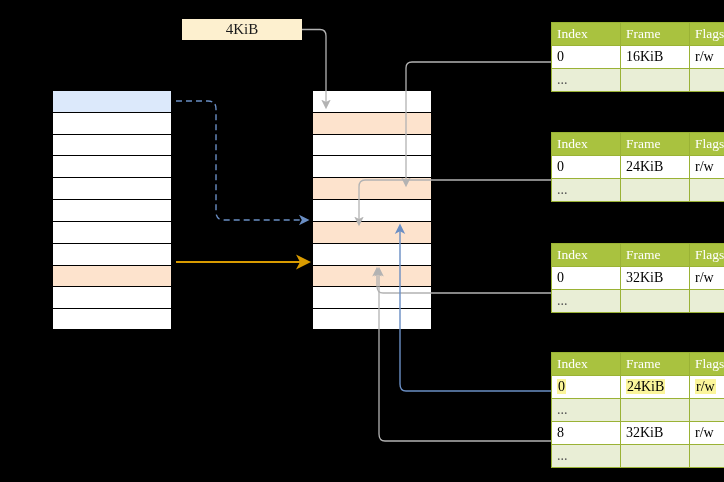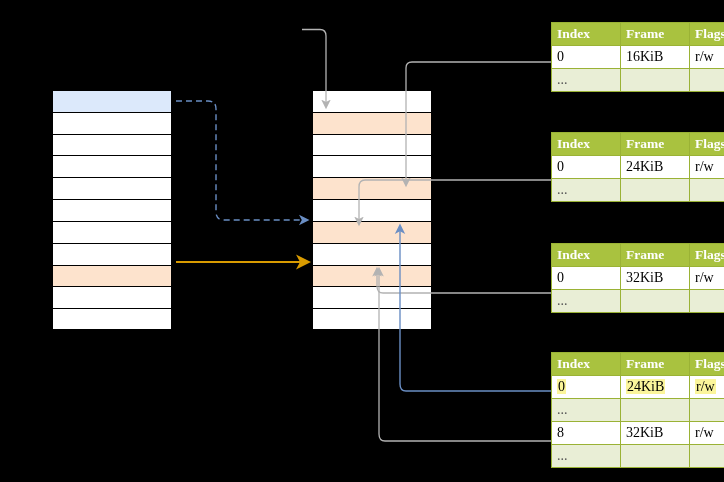--- a/index.html
+++ b/index.html
@@ -16,40 +16,41 @@
   .col{position:absolute;box-sizing:border-box;}
   .cell{box-sizing:border-box;background:#ffffff;border:1px solid #000;
         border-bottom:none;height:21.82px;}
   .cell:last-child{border-bottom:1px solid #000;}
   .cell.blue{background:#dce9fb;}
   .cell.orange{background:#fde3cd;}
 
   
   .ptable{position:absolute;border-collapse:collapse;
           table-layout:fixed;font-size:13px;background:#fff;}
-  .ptable th{background:#a9c23f;color:#ffffff;font-weight:bold;
+  .ptable th{background:#a9c23f;color:#ffffff;font-weight:normal;
              border:1px solid #9ab235;text-align:left;
              padding:1px 5px;font-size:13.5px;height:20px;}
   .ptable td{border:1px solid #9ab235;background:#ffffff;
              padding:1px 5px;height:20px;color:#000;font-size:14px;
              overflow:hidden;white-space:nowrap;}
   .ptable tr.ellipsis td{background:#e9eed6;color:#555;}
   .ptable td .hl{background:#fbf59b;padding:0 1px;}
   .c-index{width:58px;}
   .c-frame{width:58px;}
   .c-flags{width:42px;}
 
   svg.wires{position:absolute;left:0;top:0;width:724px;height:482px;
             pointer-events:none;}
 </style>
 </head>
 <body>
 
 <div class="stage">
 
+  <div class="label-box" style="left:182px;top:19px;width:120px;height:21px;">4KiB</div>
 
   <div class="col" style="left:52px;top:90px;width:120px;height:240px;">
     <div class="cell blue"></div>
     <div class="cell"></div>
     <div class="cell"></div>
     <div class="cell"></div>
     <div class="cell"></div>
     <div class="cell"></div>
     <div class="cell"></div>
     <div class="cell"></div>

